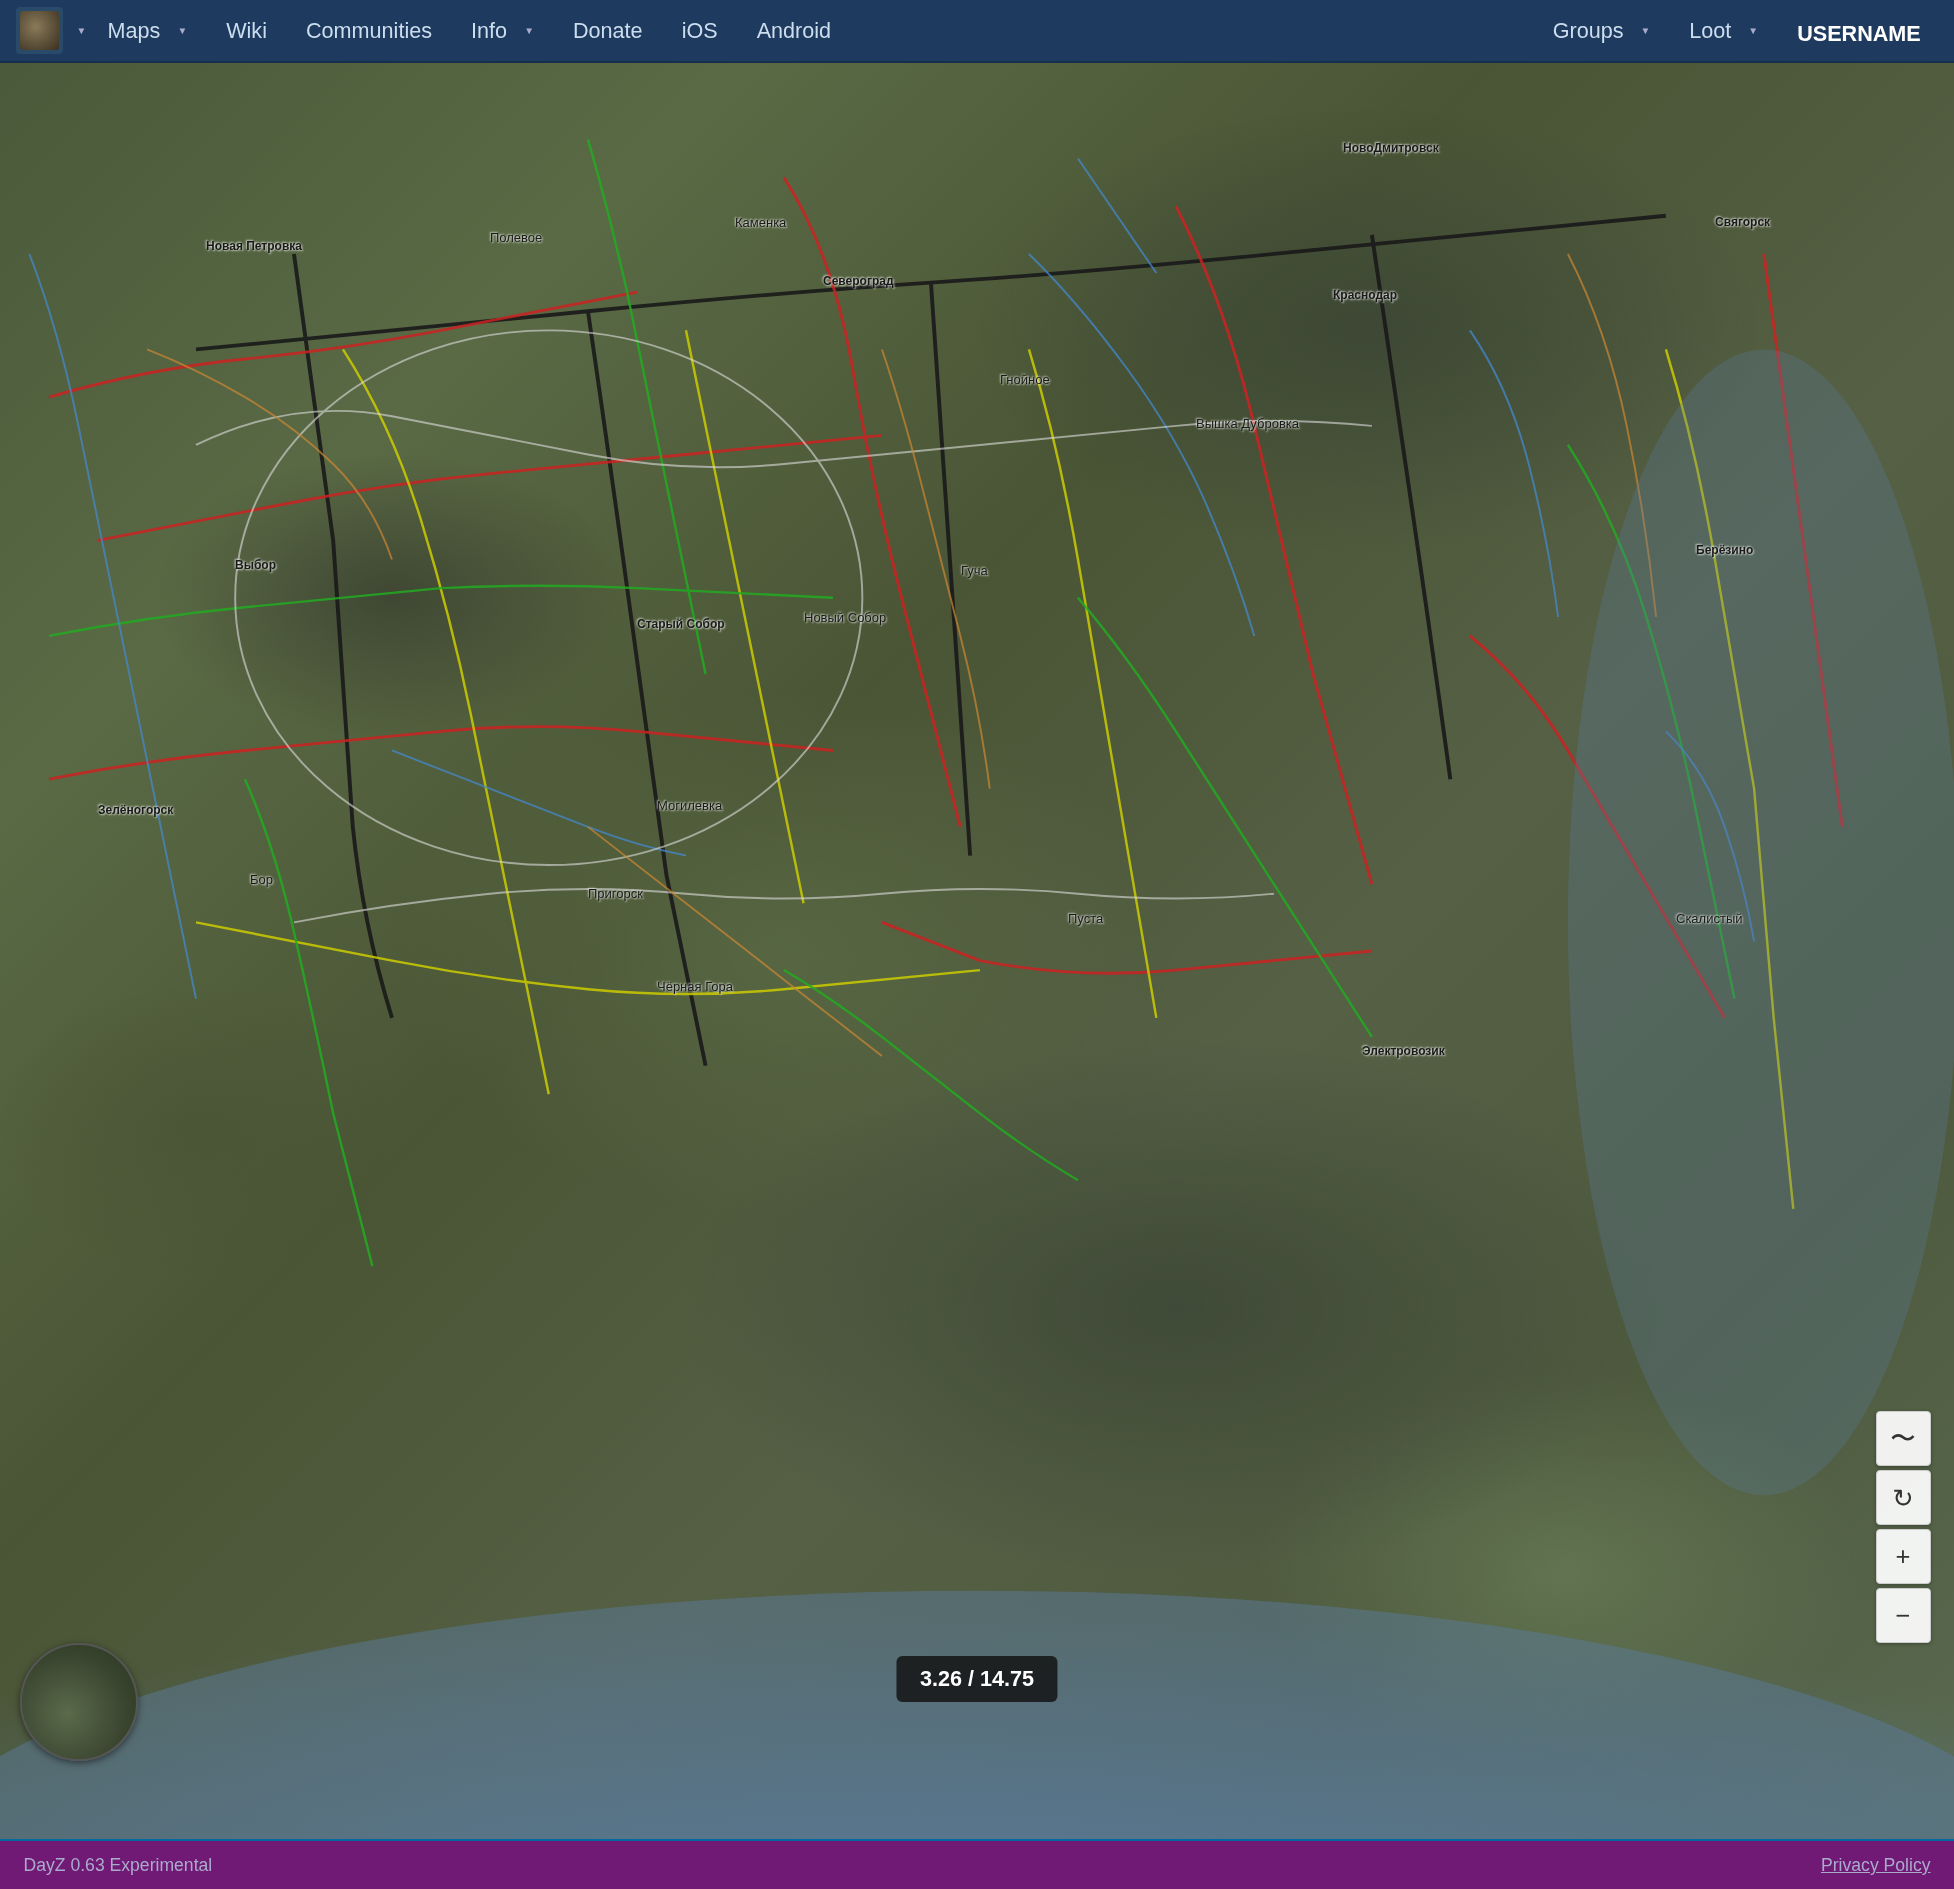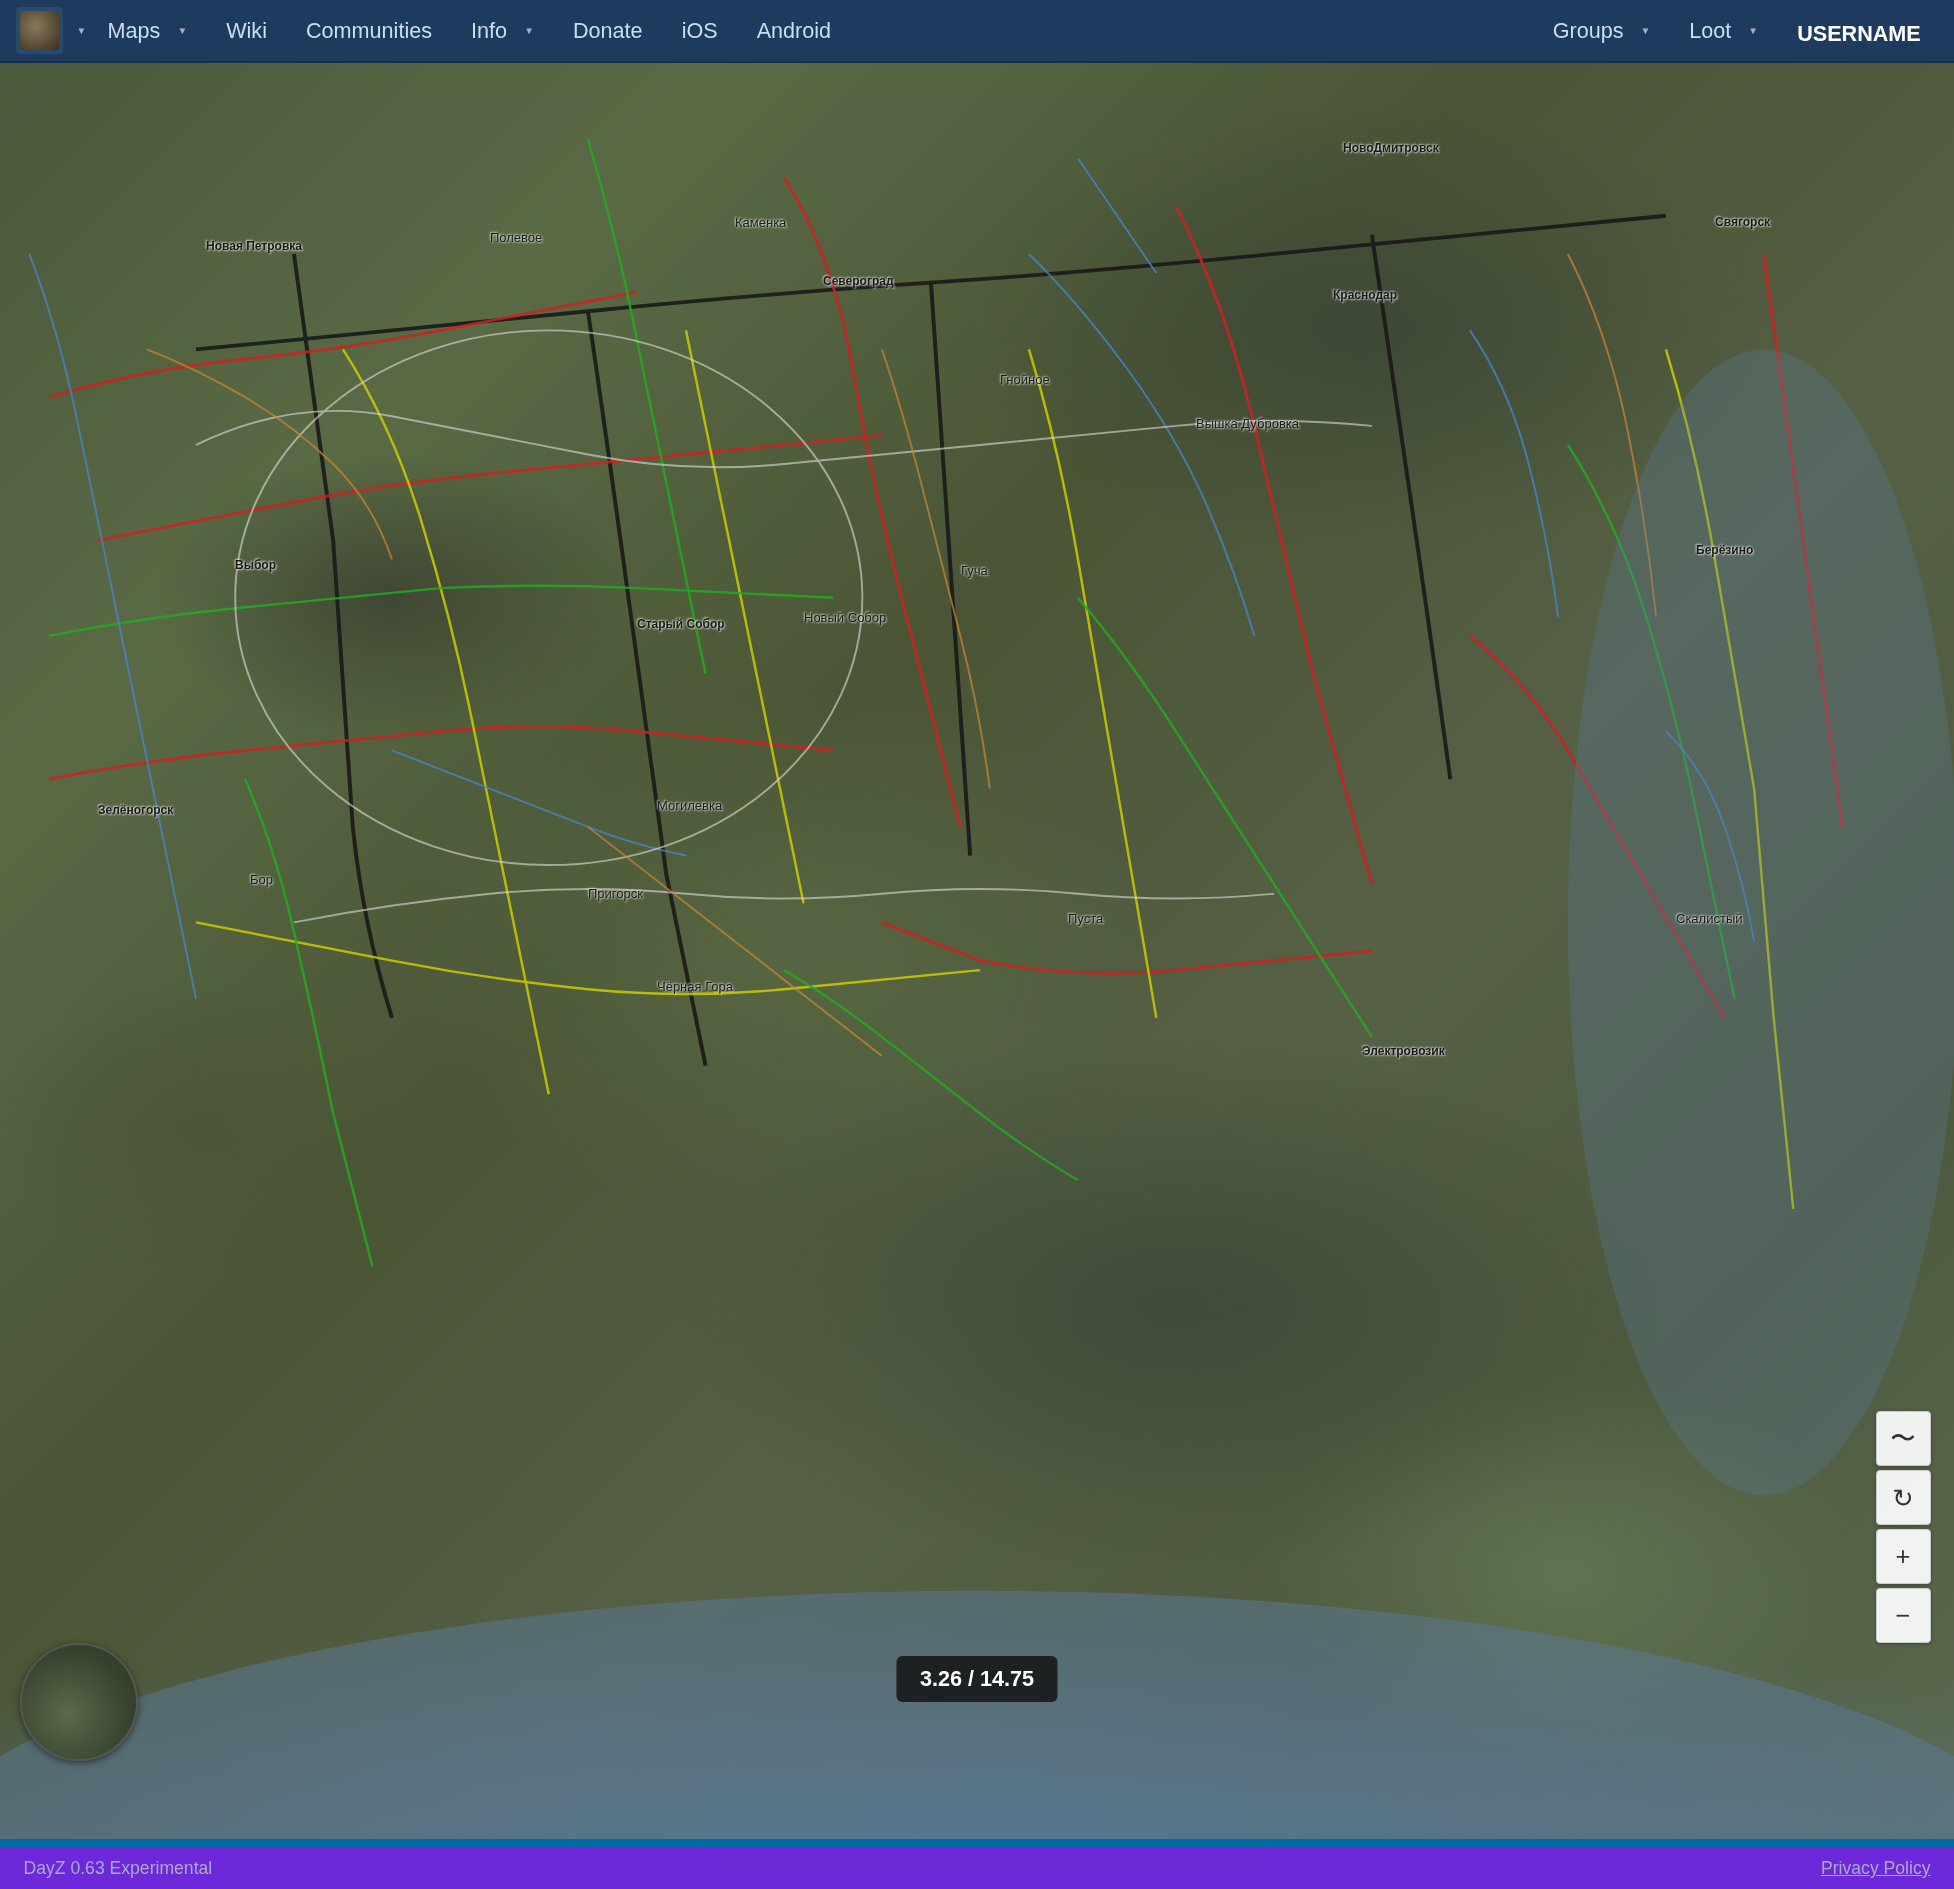--- a/index.html
+++ b/index.html
@@ -191,28 +191,28 @@
     .map-label.small {
       font-size: 13px;
       font-weight: normal;
     }
     .map-label.medium {
       font-size: 12px;
     }
 
     
     #footer {
-      background: #6d28d9;
+      background: #701a75;
       height: 51px;
       display: flex;
       align-items: center;
       justify-content: space-between;
       padding: 0 23.5px;
       flex-shrink: 0;
-      border-top: 8px solid #0369a1;
+      border-top: 2px solid #0369a1;
     }
     .footer-text {
       color: #aac;
       font-size: 17.6px;
     }
   </style>
 </head>
 <body>
 
 <nav id="navbar">

